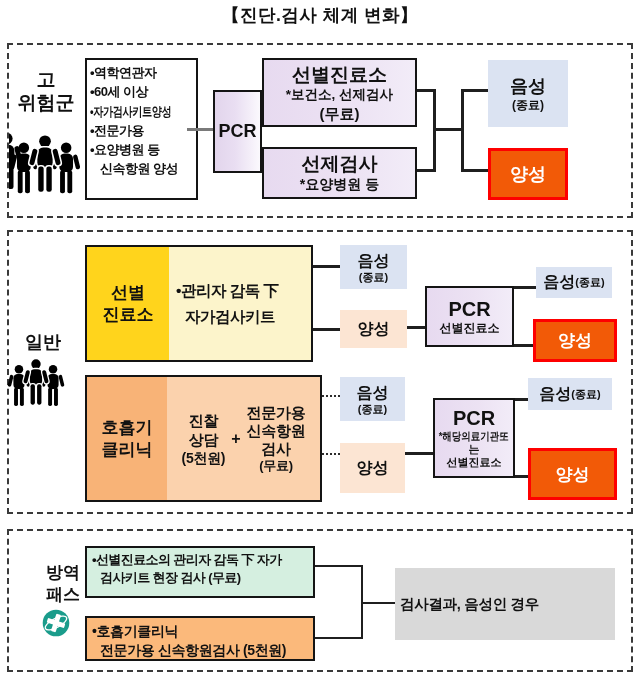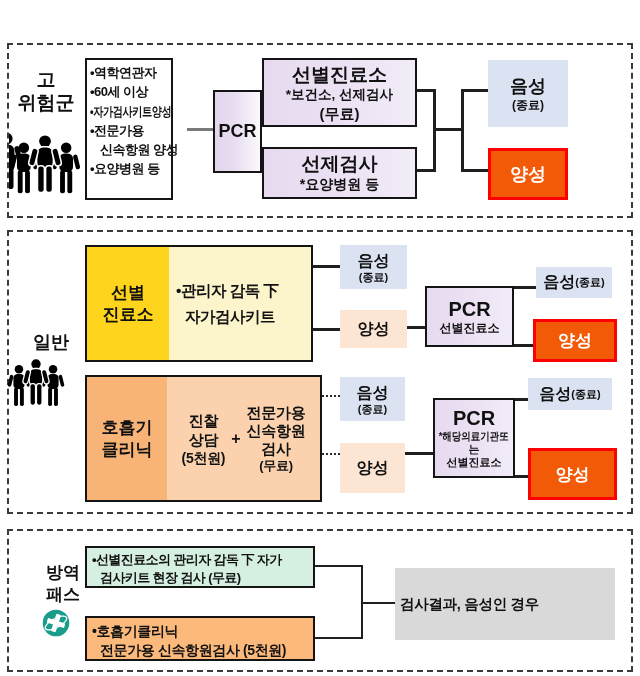--- a/index.html
+++ b/index.html
@@ -24,47 +24,48 @@
   .squeeze{display:inline-block;transform:scaleX(0.78);transform-origin:left center;white-space:nowrap;}
   .squeeze2{display:inline-block;transform:scaleX(0.86);transform-origin:center;white-space:nowrap;}
   .nw{white-space:nowrap;}
   .front{stroke:#fff;stroke-width:7;paint-order:stroke;}
 </style>
 </head>
 <body>
 
 <div class="canvas">
 
+  <div class="title">【진단.검사 체계 변화】</div>
 
   <div class="sec" style="left:7px;top:43px;width:626px;height:175px"></div>
 
   <div class="abs ctr" style="left:10px;top:69px;width:72px;height:22px;font-size:19px">고</div>
   <div class="abs ctr" style="left:10px;top:92px;width:72px;height:22px;font-size:19px">위험군</div>
 
   <svg class="abs" style="left:9px;top:120px" width="72" height="92" viewBox="5 0 160 150">
     <g id="person" fill="#000">
       <circle cx="0" cy="14" r="13"></circle>
       <rect x="-17" y="28" width="34" height="46" rx="13"></rect>
       <rect x="-28" y="31" width="11" height="37" rx="5.5" transform="rotate(14 -22 36)"></rect>
       <rect x="17" y="31" width="11" height="37" rx="5.5" transform="rotate(-14 22 36)"></rect>
       <rect x="-15" y="70" width="12" height="56" rx="5"></rect>
       <rect x="3" y="70" width="12" height="56" rx="5"></rect>
     </g>
     <use href="#person" transform="translate(38,22) scale(0.9)"></use>
     <use href="#person" transform="translate(132,22) scale(0.9)"></use>
     <use href="#person" class="front" transform="translate(85,6)"></use>
   </svg>
 
-  <div class="box bk2" style="left:85px;top:58px;width:88px;height:142px;background:#fff;padding:3px 0 0 3px;font-size:13px;line-height:19.3px;letter-spacing:-0.5px">
+  <div class="box bk2" style="left:85px;top:58px;width:113px;height:142px;background:#fff;padding:3px 0 0 3px;font-size:13px;line-height:19.3px;letter-spacing:-0.5px">
     <div class="nw">•역학연관자</div>
     <div class="nw">•60세 이상</div>
     <div class="nw"><span class="squeeze">•자가검사키트양성</span></div>
     <div class="nw">•전문가용</div>
+    <div class="nw">•요양병원 등</div>
     <div class="nw" style="padding-left:10px">신속항원 양성</div>
-    <div class="nw">•요양병원 등</div>
   </div>
 
   <div class="lng" style="left:187px;top:128px;width:27px;height:3px"></div>
 
   <div class="box bk pcrgrad ctr" style="left:213px;top:90px;width:49px;height:83px;font-size:18px">
     <span>PCR</span>
   </div>
 
   <div class="box bk lav col" style="left:262px;top:58px;width:155px;height:69px;gap:0">
     <div style="font-size:19px;line-height:23px">선별진료소</div>
@@ -89,21 +90,21 @@
     <div style="font-size:18px;line-height:22px">음성</div>
     <div style="font-size:12px;line-height:16px">(종료)</div>
   </div>
 
   <div class="box pos ctr" style="left:488px;top:148px;width:80px;height:52px;font-size:18px">
     <span>양성</span>
   </div>
 
   <div class="sec" style="left:7px;top:230px;width:626px;height:284px"></div>
 
-  <div class="abs ctr" style="left:20px;top:330px;width:62px;height:24px;font-size:18px">일반</div>
+  <div class="abs ctr" style="left:12px;top:330px;width:62px;height:24px;font-size:18px">일반</div>
 
   <svg class="abs" style="left:7px;top:353px" width="58" height="62" viewBox="5 0 160 150">
     <use href="#person" transform="translate(38,22) scale(0.9)"></use>
     <use href="#person" transform="translate(132,22) scale(0.9)"></use>
     <use href="#person" class="front" transform="translate(85,6)"></use>
   </svg>
 
   <div class="box bk" style="left:85px;top:245px;width:228px;height:117px;display:flex">
     <div class="col" style="width:82px;background:#ffd41c">
       <div style="font-size:17px;line-height:22px">선별</div>
@@ -207,21 +208,21 @@
 
   <svg class="abs" style="left:42px;top:609px" width="28" height="28" viewBox="0 0 40 40">
     <circle cx="20" cy="20" r="19" fill="#1a9c8b"></circle>
     <g transform="rotate(18 20 20)" fill="#fff">
       <rect x="16.5" y="7" width="7" height="26" rx="1.5"></rect>
       <rect x="7" y="16.5" width="26" height="7" rx="1.5"></rect>
     </g>
     <ellipse cx="20" cy="20" rx="17" ry="6.5" fill="none" stroke="#fff" stroke-width="1.8" transform="rotate(-28 20 20)"></ellipse>
   </svg>
 
-  <div class="box bk2" style="left:85px;top:546px;width:230px;height:42px;background:#d5efe0;padding:3px 0 0 5px;font-size:13px;line-height:17.5px;letter-spacing:-0.6px">
+  <div class="box bk2" style="left:85px;top:546px;width:230px;height:52px;background:#d5efe0;padding:3px 0 0 5px;font-size:13px;line-height:17.5px;letter-spacing:-0.6px">
     <div class="nw">•선별진료소의 관리자 감독 下 자가</div>
     <div class="nw" style="padding-left:8px">검사키트 현장 검사 (무료)</div>
   </div>
 
   <div class="box bk2" style="left:85px;top:616px;width:230px;height:45px;background:#fbb97b;padding:4px 0 0 5px;font-size:14px;line-height:18.5px;letter-spacing:-0.4px">
     <div class="nw">•호흡기클리닉</div>
     <div class="nw" style="padding-left:8px">전문가용 신속항원검사 (5천원)</div>
   </div>
 
   <div class="ln" style="left:315px;top:565px;width:48px;height:2px"></div>

